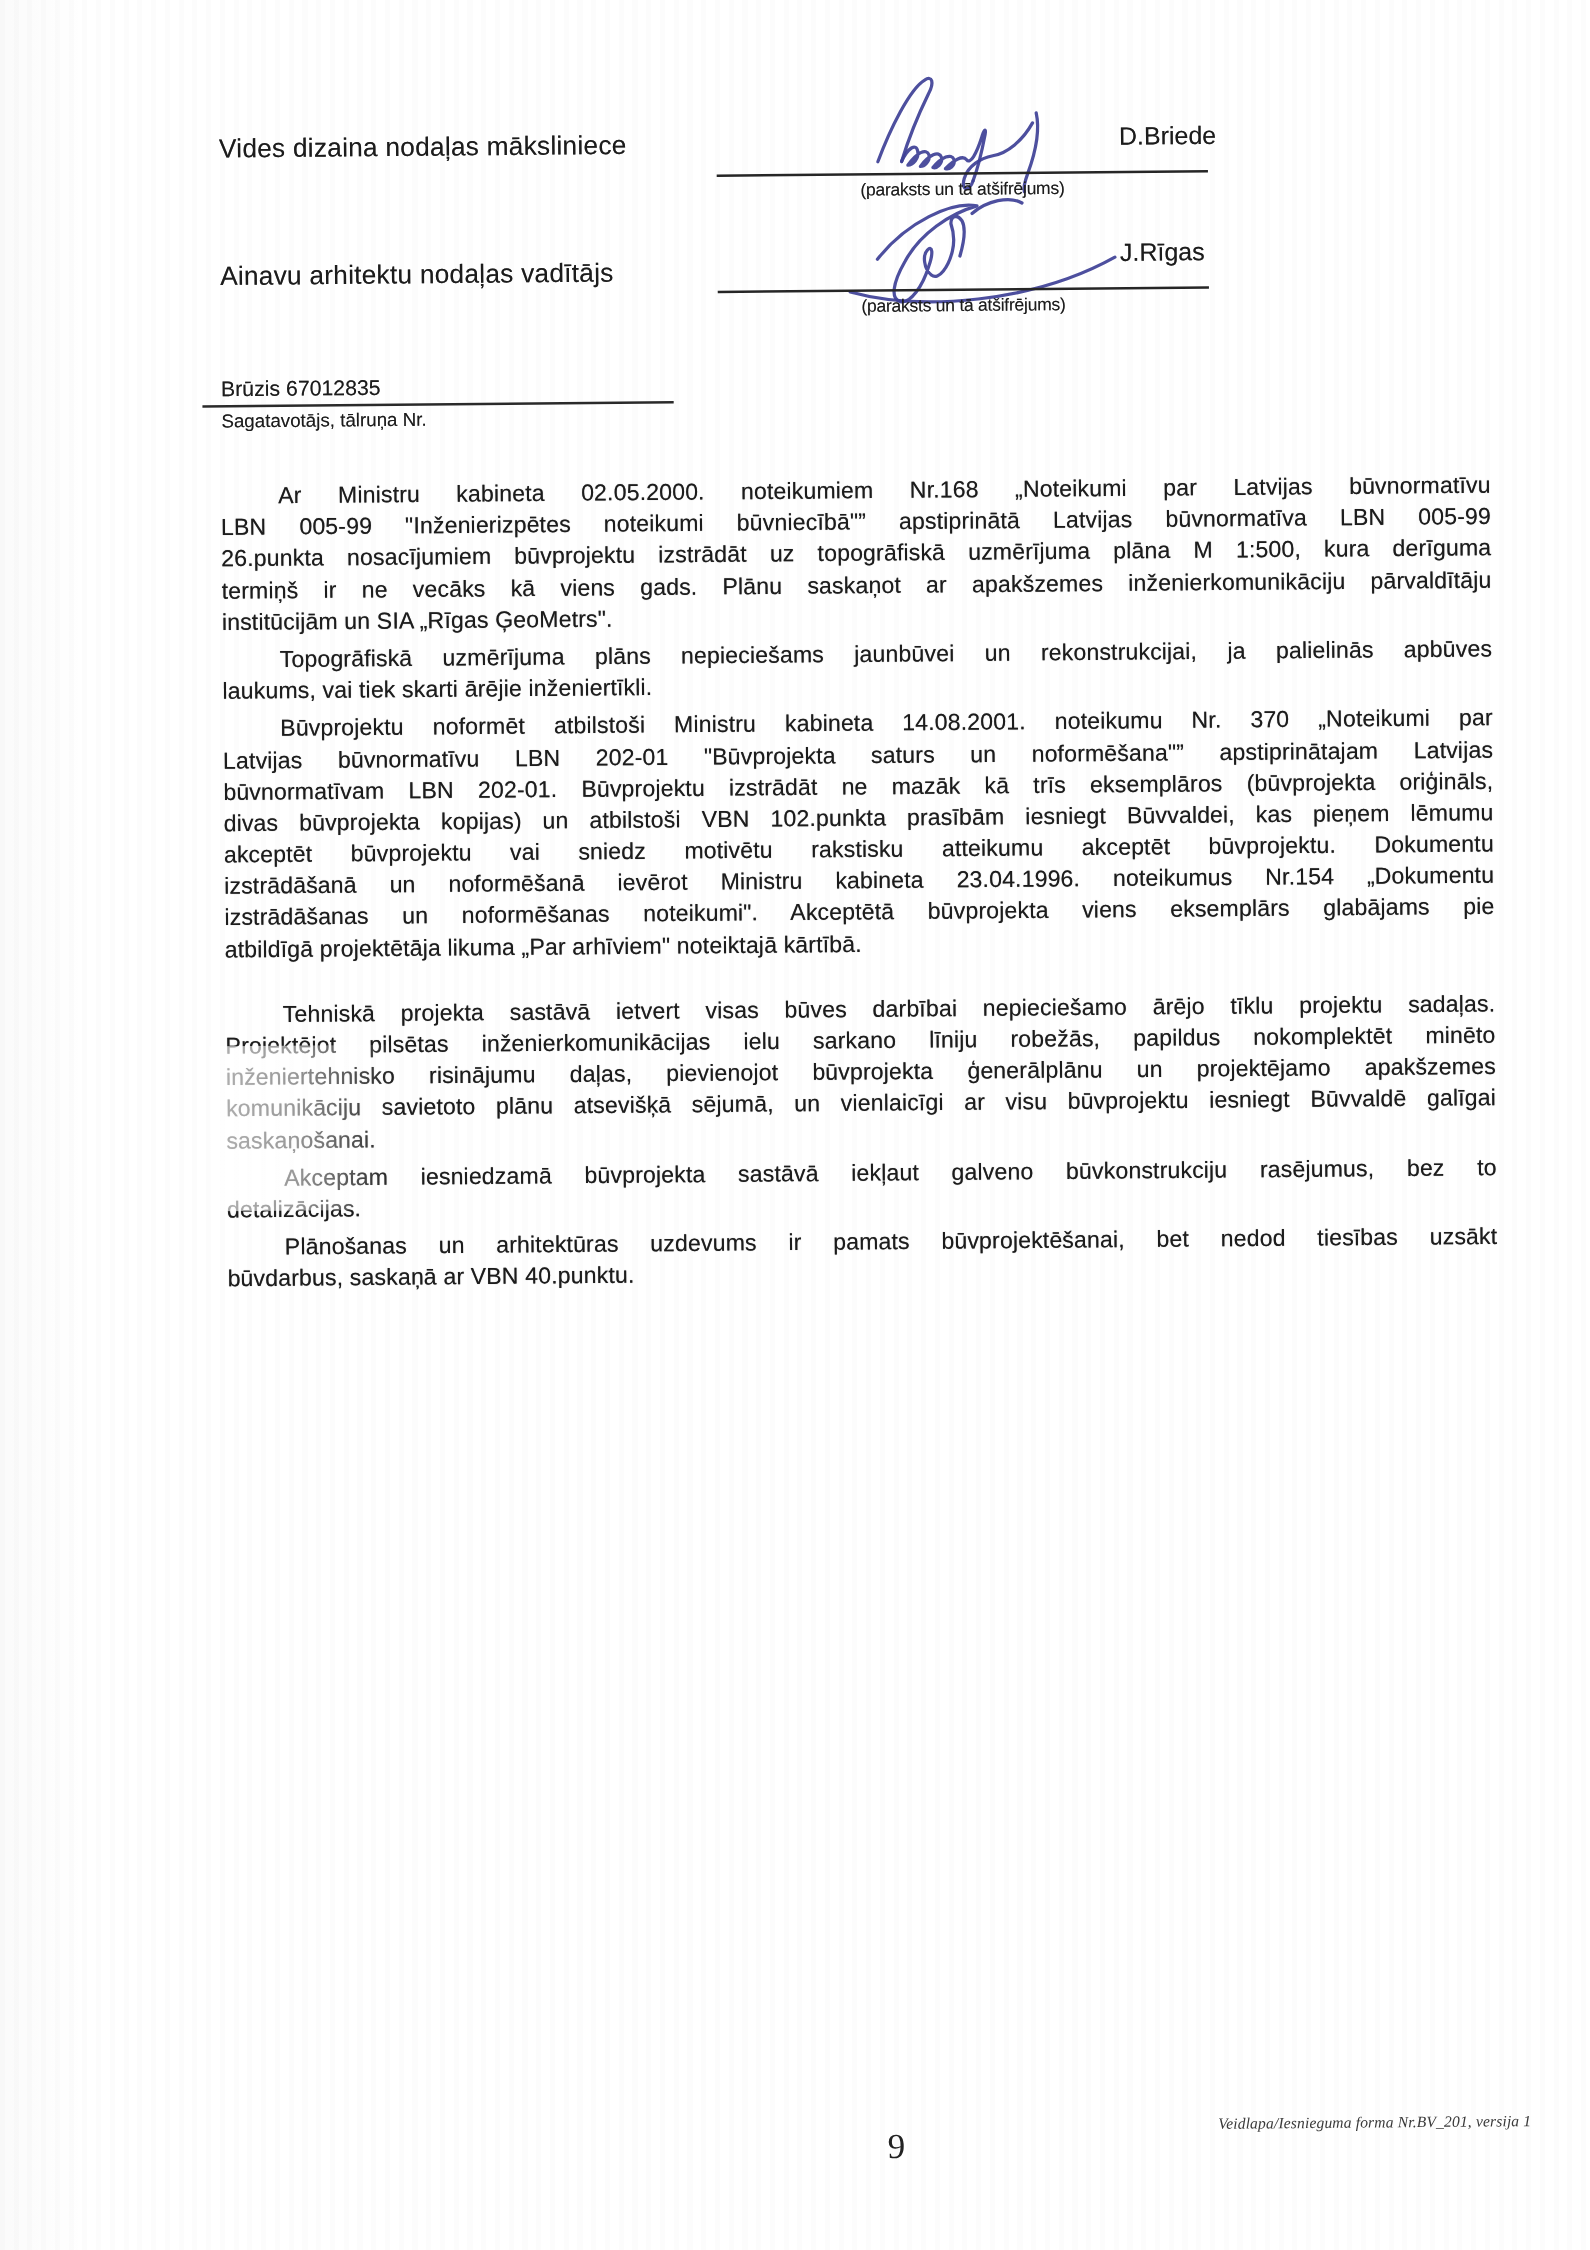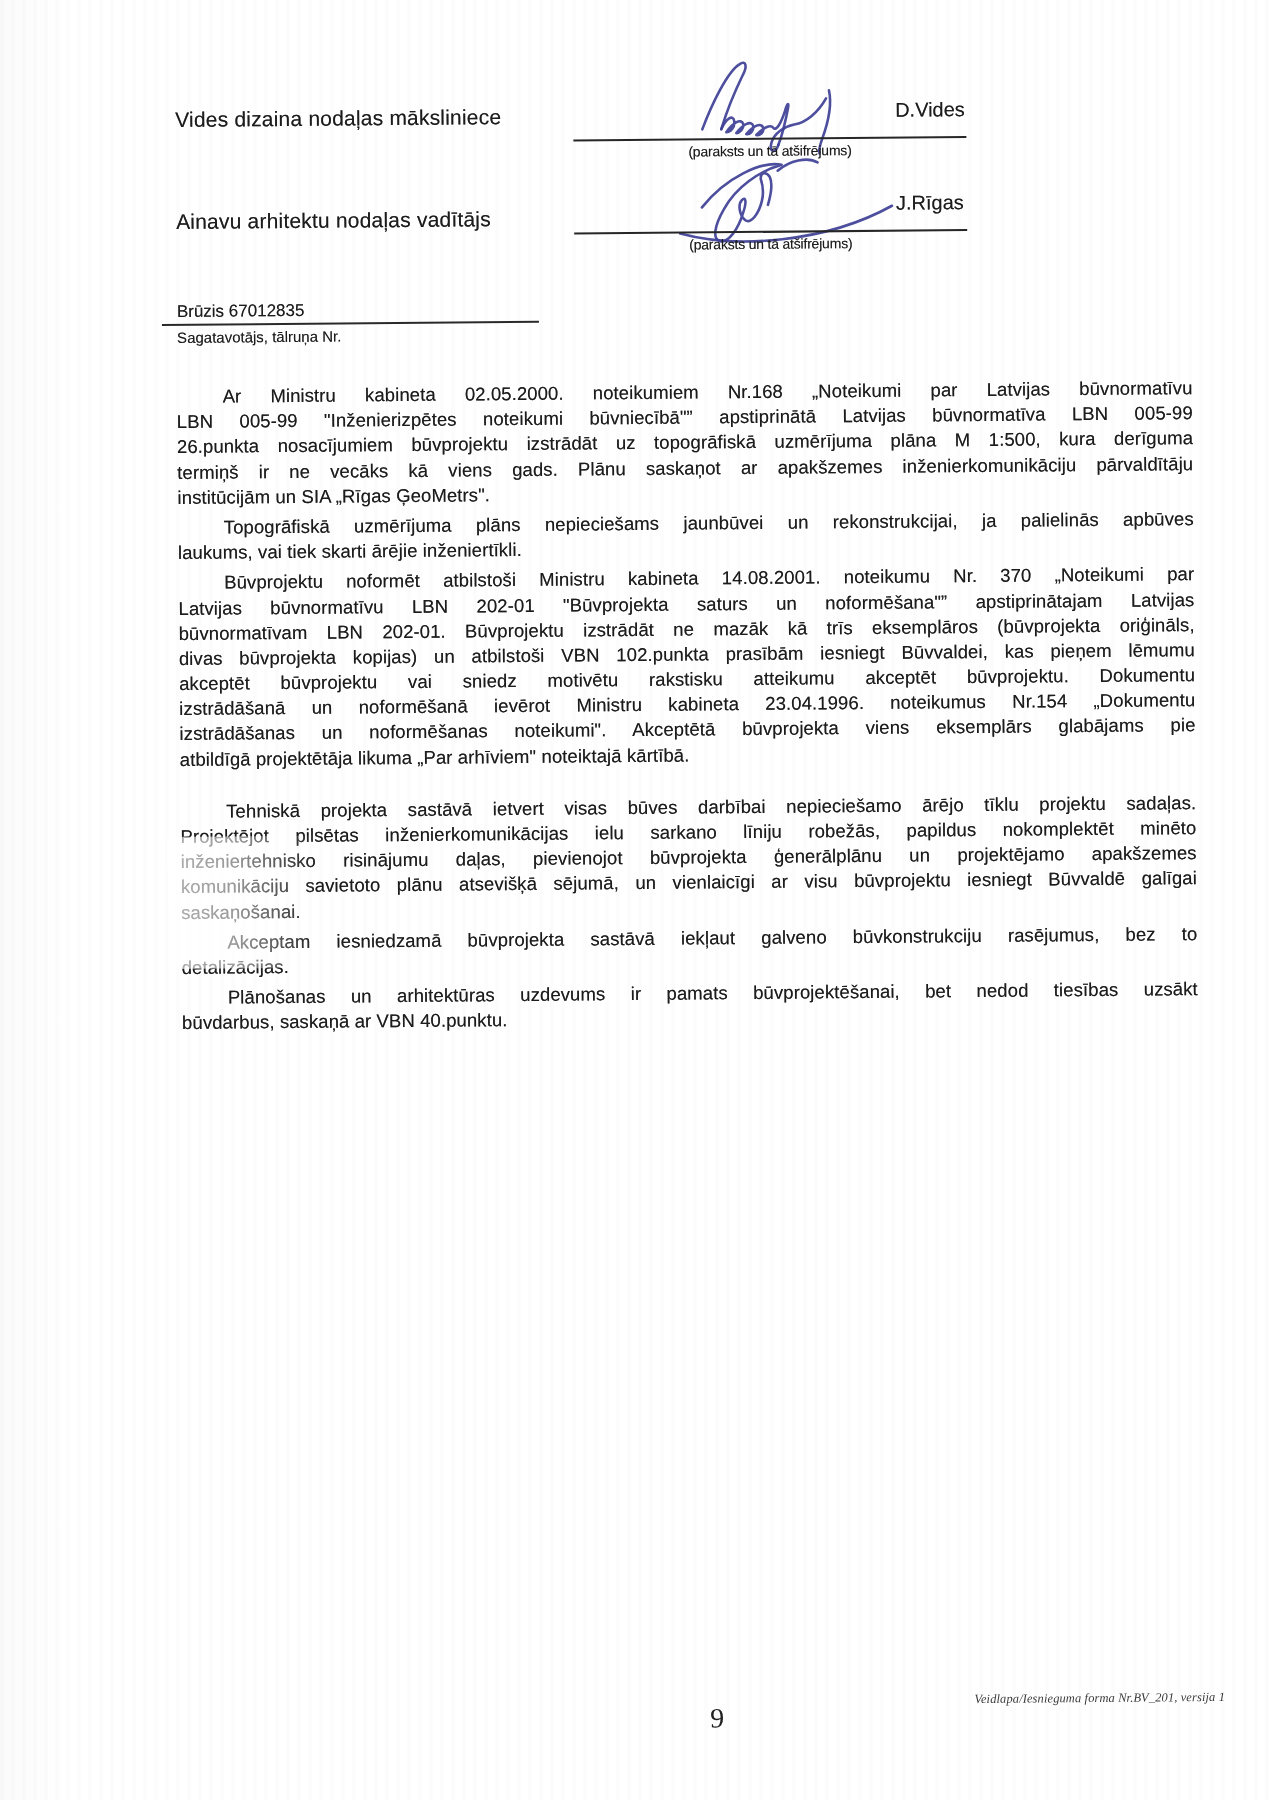--- a/index.html
+++ b/index.html
@@ -147,21 +147,21 @@
     <div class="abs sig" style="left:695px; top:58px; width:175px; height:100px;">
       <svg width="175" height="100" viewBox="0 0 175 100" aria-hidden="true">
         <path d="M14,72 C24,46 40,14 52,7 C58,3 60,9 55,18 C46,36 38,56 33,72"></path>
         <path d="M33,72 C38,61 45,57 46,64 C47,70 42,75 38,75 C45,65 53,61 55,67 C56,72 51,76 48,76 C55,67 63,63 65,69 C66,74 61,78 58,77 C65,69 73,65 75,71 C76,76 71,79 68,78 C75,71 82,67 85,71 C88,75 93,66 97,54 C99,47 101,45 100,51 C97,66 94,78 90,88"></path>
         <path d="M90,88 C87,97 80,96 83,86 C86,76 96,70 106,68 C118,66 130,56 138,42"></path>
         <path d="M141,34 C144,48 140,66 134,82 C131,90 130,94 131,97"></path>
       </svg>
     </div>
     <div class="abs sig-line" style="left:580px; top:139px; width:393px;"></div>
     <div class="abs sig-caption" style="left:580px; top:144px; width:393px;">(paraksts un tā atšifrējums)</div>
-    <div class="abs sig-name" style="left:902px; top:101px;">D.Vides</div>
+    <div class="abs sig-name" style="left:902px; top:101px;">D.Briede</div>
 
     <div class="abs role-label" style="left:182px; top:206px;">Ainavu arhitektu nodaļas vadītājs</div>
     <div class="abs sig" style="left:672px; top:150px; width:235px; height:100px;">
       <svg width="235" height="100" viewBox="0 0 235 100" aria-hidden="true">
         <path d="M36,58 C60,28 96,12 116,16 C94,22 70,38 58,60 C48,77 46,90 54,92 C62,94 72,80 77,64 C81,53 80,47 76,51 C72,55 73,66 79,71 C85,76 93,64 96,52 C98,44 97,36 95,30 C95,24 100,22 104,28 C107,34 105,46 102,56"></path>
         <path d="M112,22 C124,12 142,8 152,14"></path>
         <path d="M14,84 C70,100 160,94 226,58"></path>
       </svg>
     </div>
     <div class="abs sig-line" style="left:580px; top:232px; width:393px;"></div>

